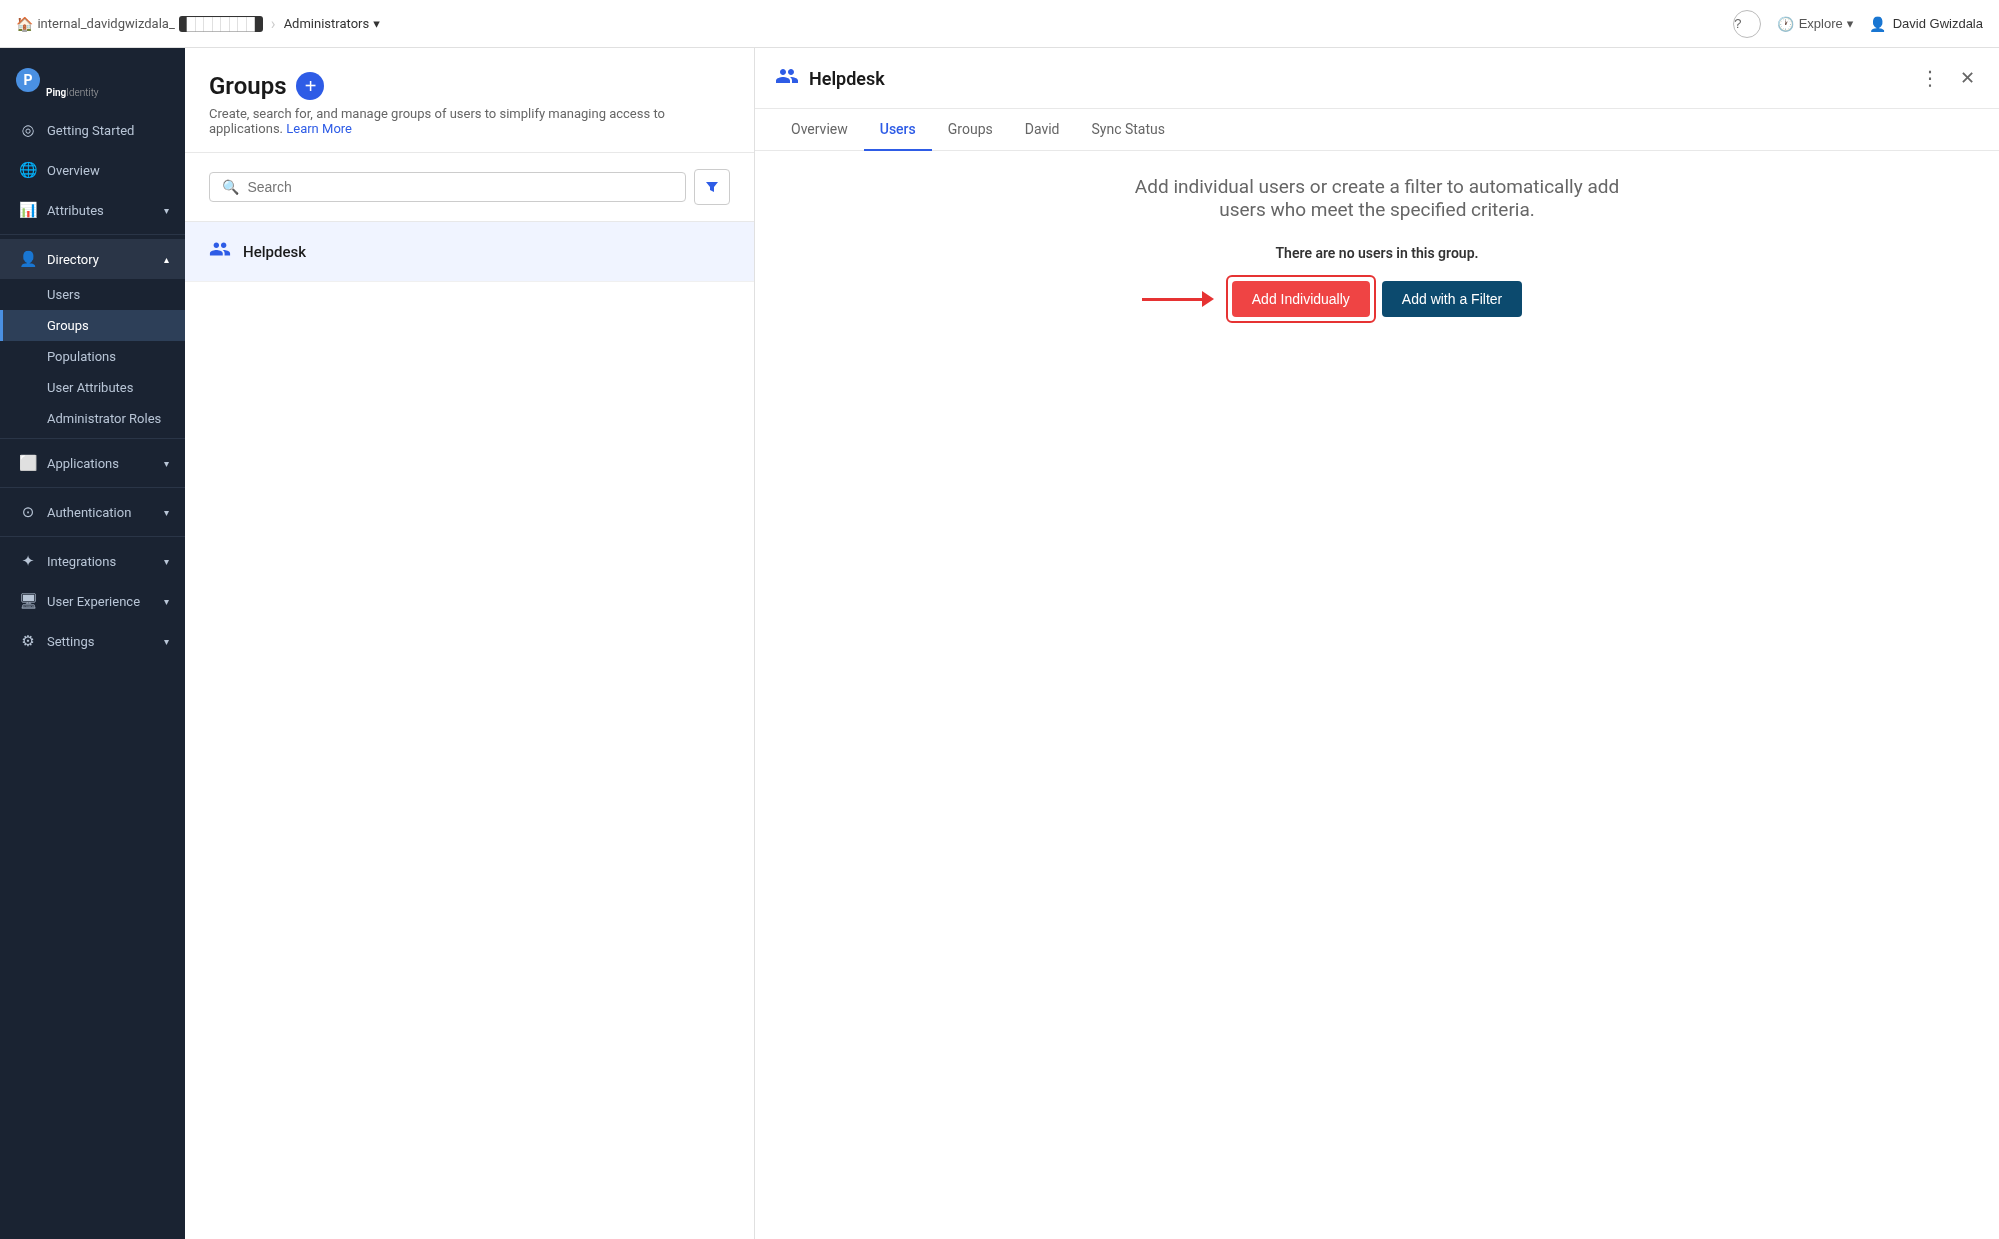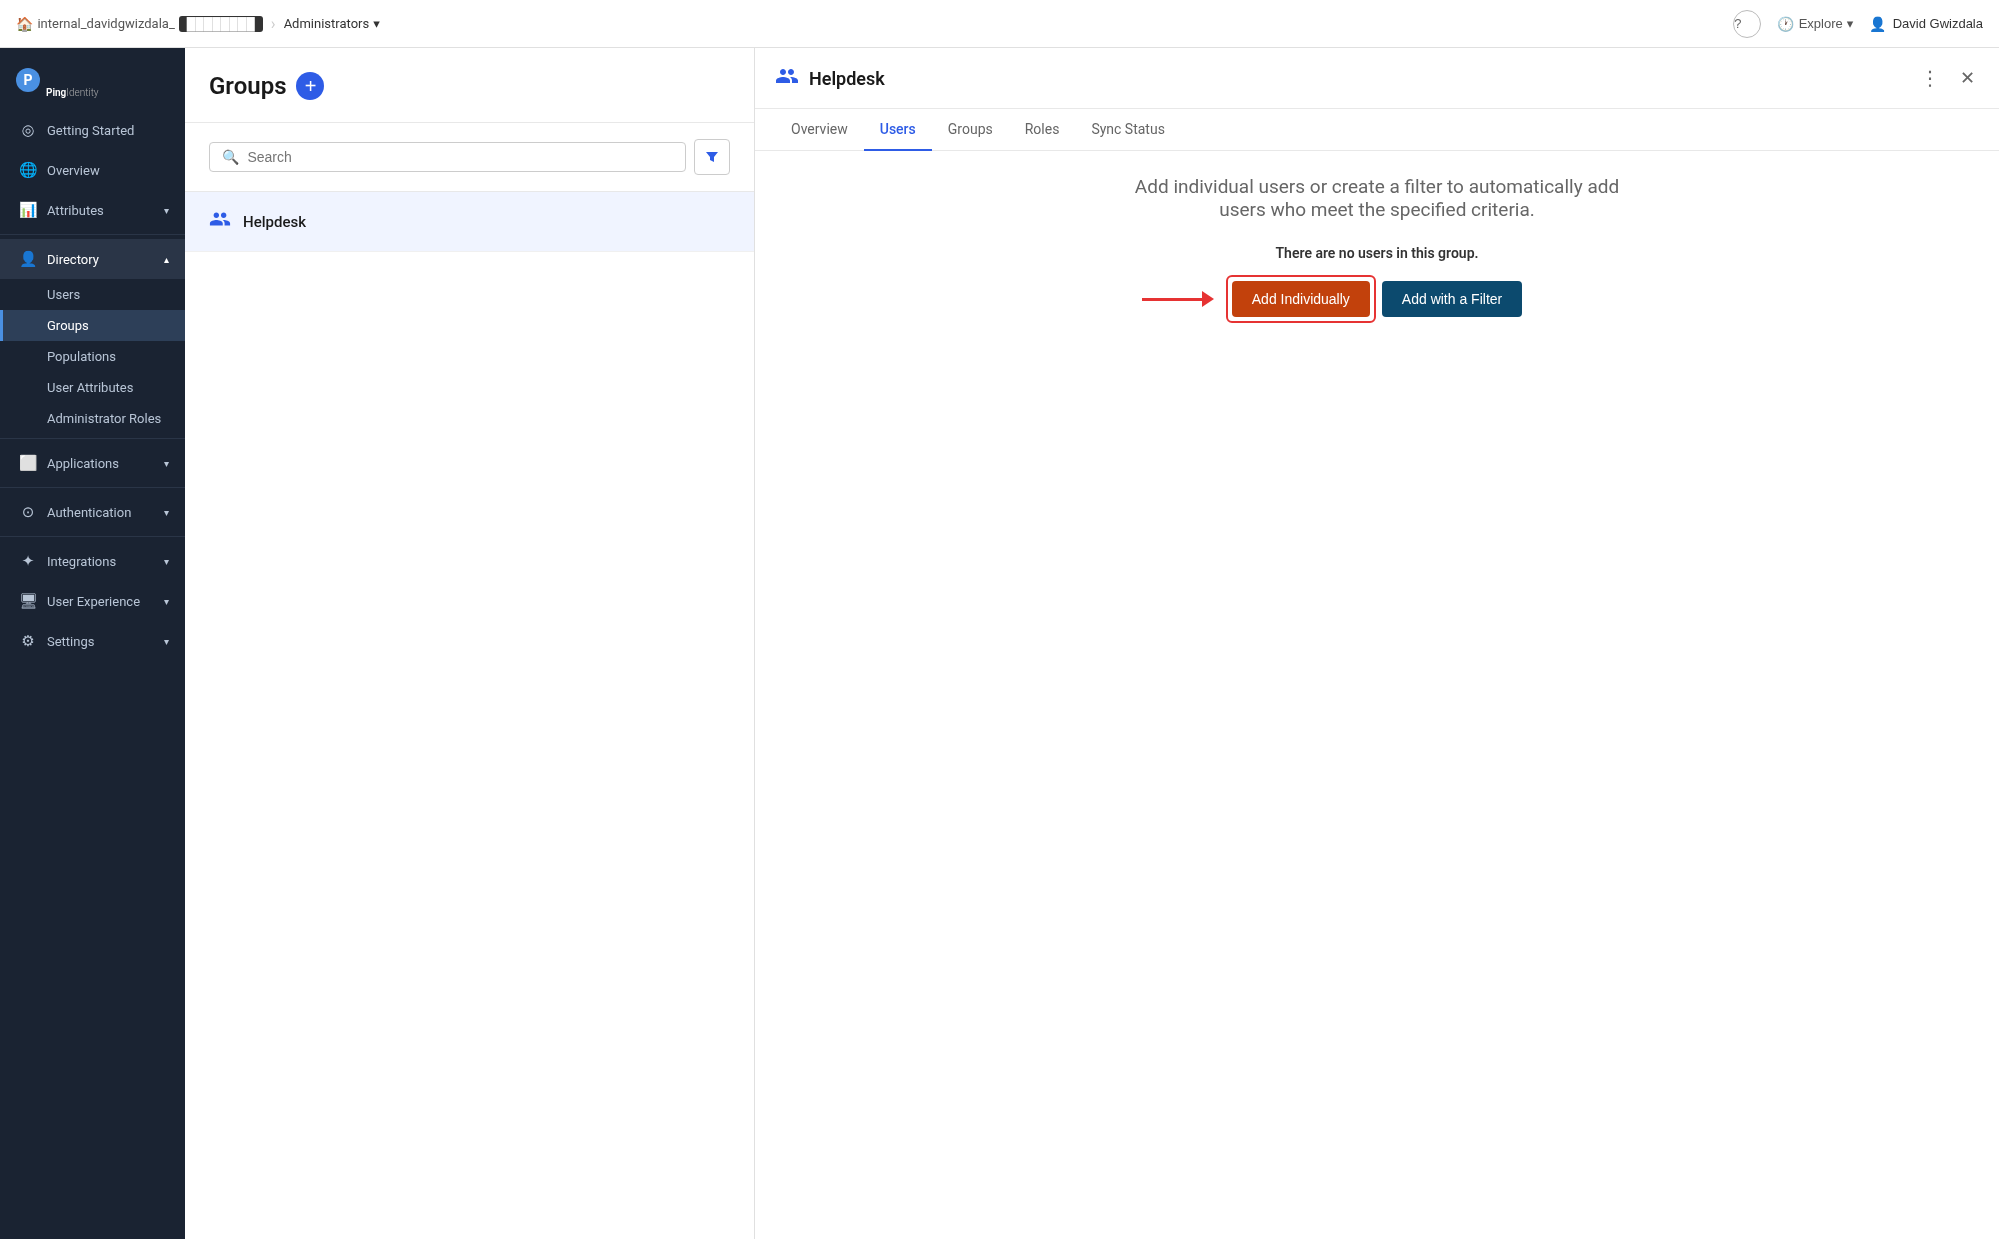--- a/index.html
+++ b/index.html
@@ -156,21 +156,21 @@
     .detail-desc {
       font-size: 19px; color: #666; text-align: center; margin-bottom: 24px; max-width: 500px;
     }
     .no-users-text {
       font-size: 14px; color: #333; font-weight: 600; margin-bottom: 20px; text-align: center;
     }
     .detail-actions-row {
       display: flex; gap: 12px; align-items: center; position: relative;
     }
     .add-individually-btn {
-      background: #c2410c; color: #fff; border: none; padding: 10px 20px;
+      background: #ef4444; color: #fff; border: none; padding: 10px 20px;
       border-radius: 4px; font-size: 14px; cursor: pointer; font-weight: 500;
     }
     .add-filter-btn {
       background: #0c4a6e; color: #fff; border: none; padding: 10px 20px;
       border-radius: 4px; font-size: 14px; cursor: pointer; font-weight: 500;
     }
 
     
     .arrow-annotation {
       position: absolute;
@@ -327,20 +327,24 @@
   </div>
 
   <div class="main-content">
 
     <div class="groups-panel">
       <div class="groups-header">
         <div class="groups-title-row">
           <span class="groups-title">Groups</span>
           <button class="add-group-btn">+</button>
         </div>
+        <div class="groups-desc">
+          <span>Create, search for, and manage groups of users to simplify managing access to applications.</span>
+          <a href="#">Learn More</a>
+        </div>
       </div>
 
       <div class="groups-search-bar">
         <div class="search-input-wrap">
           <span style="color:#aaa; font-size:14px;">🔍</span>
           <input type="text" placeholder="Search" style="">
         </div>
         <button class="filter-btn">
           <svg width="16" height="16" viewBox="0 0 16 16" fill="#2e5ce6">
             <path d="M2 3h12l-4 5v5l-4-2V8z"></path>
@@ -378,21 +382,21 @@
         <div class="detail-tab">
           <span>Overview</span>
         </div>
         <div class="detail-tab active">
           <span>Users</span>
         </div>
         <div class="detail-tab">
           <span>Groups</span>
         </div>
         <div class="detail-tab">
-          <span>Roles</span>
+          <span>David</span>
         </div>
         <div class="detail-tab">
           <span>Sync Status</span>
         </div>
       </div>
 
       <div class="detail-body">
         <p class="detail-desc">Add individual users or create a filter to automatically add users who meet the specified criteria.</p>
         <p class="no-users-text">There are no users in this group.</p>
 

